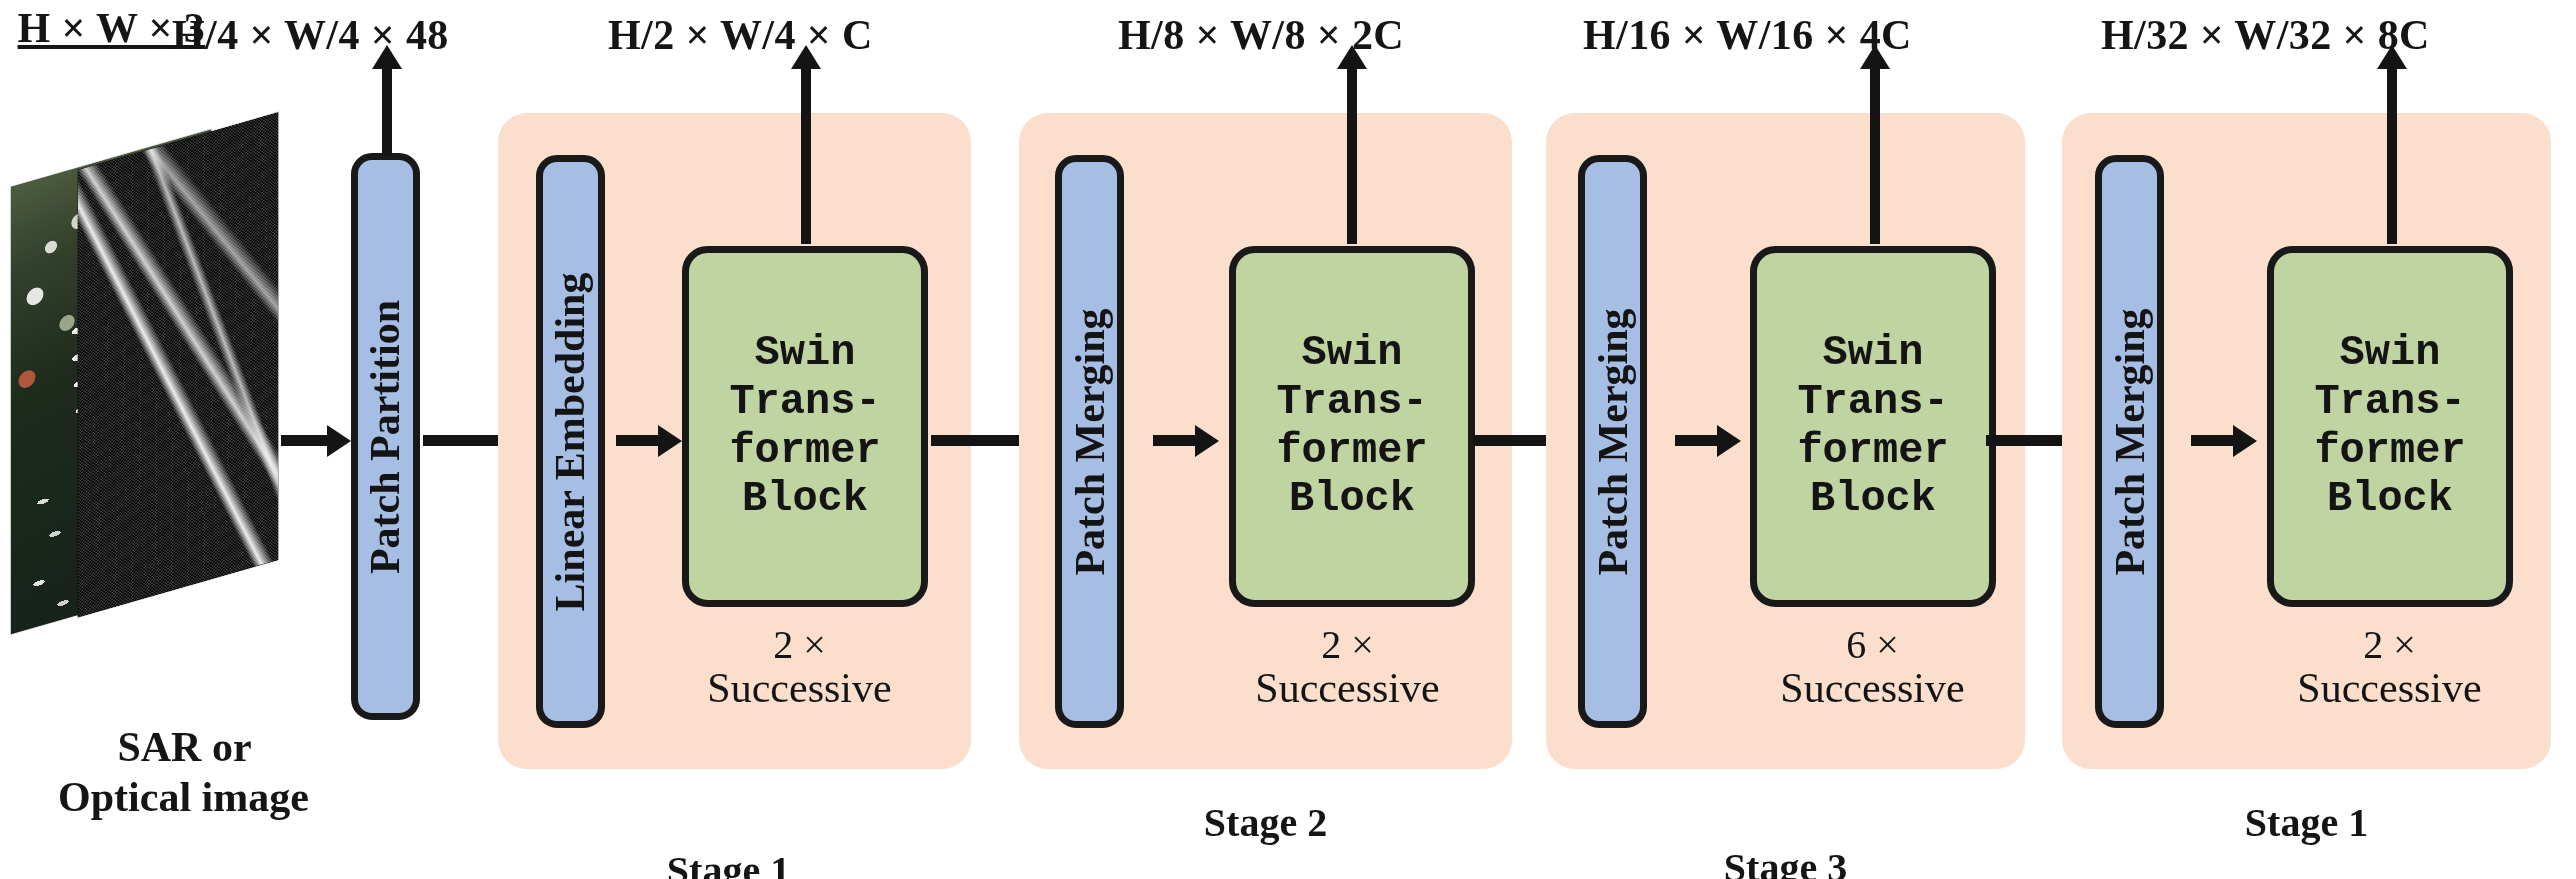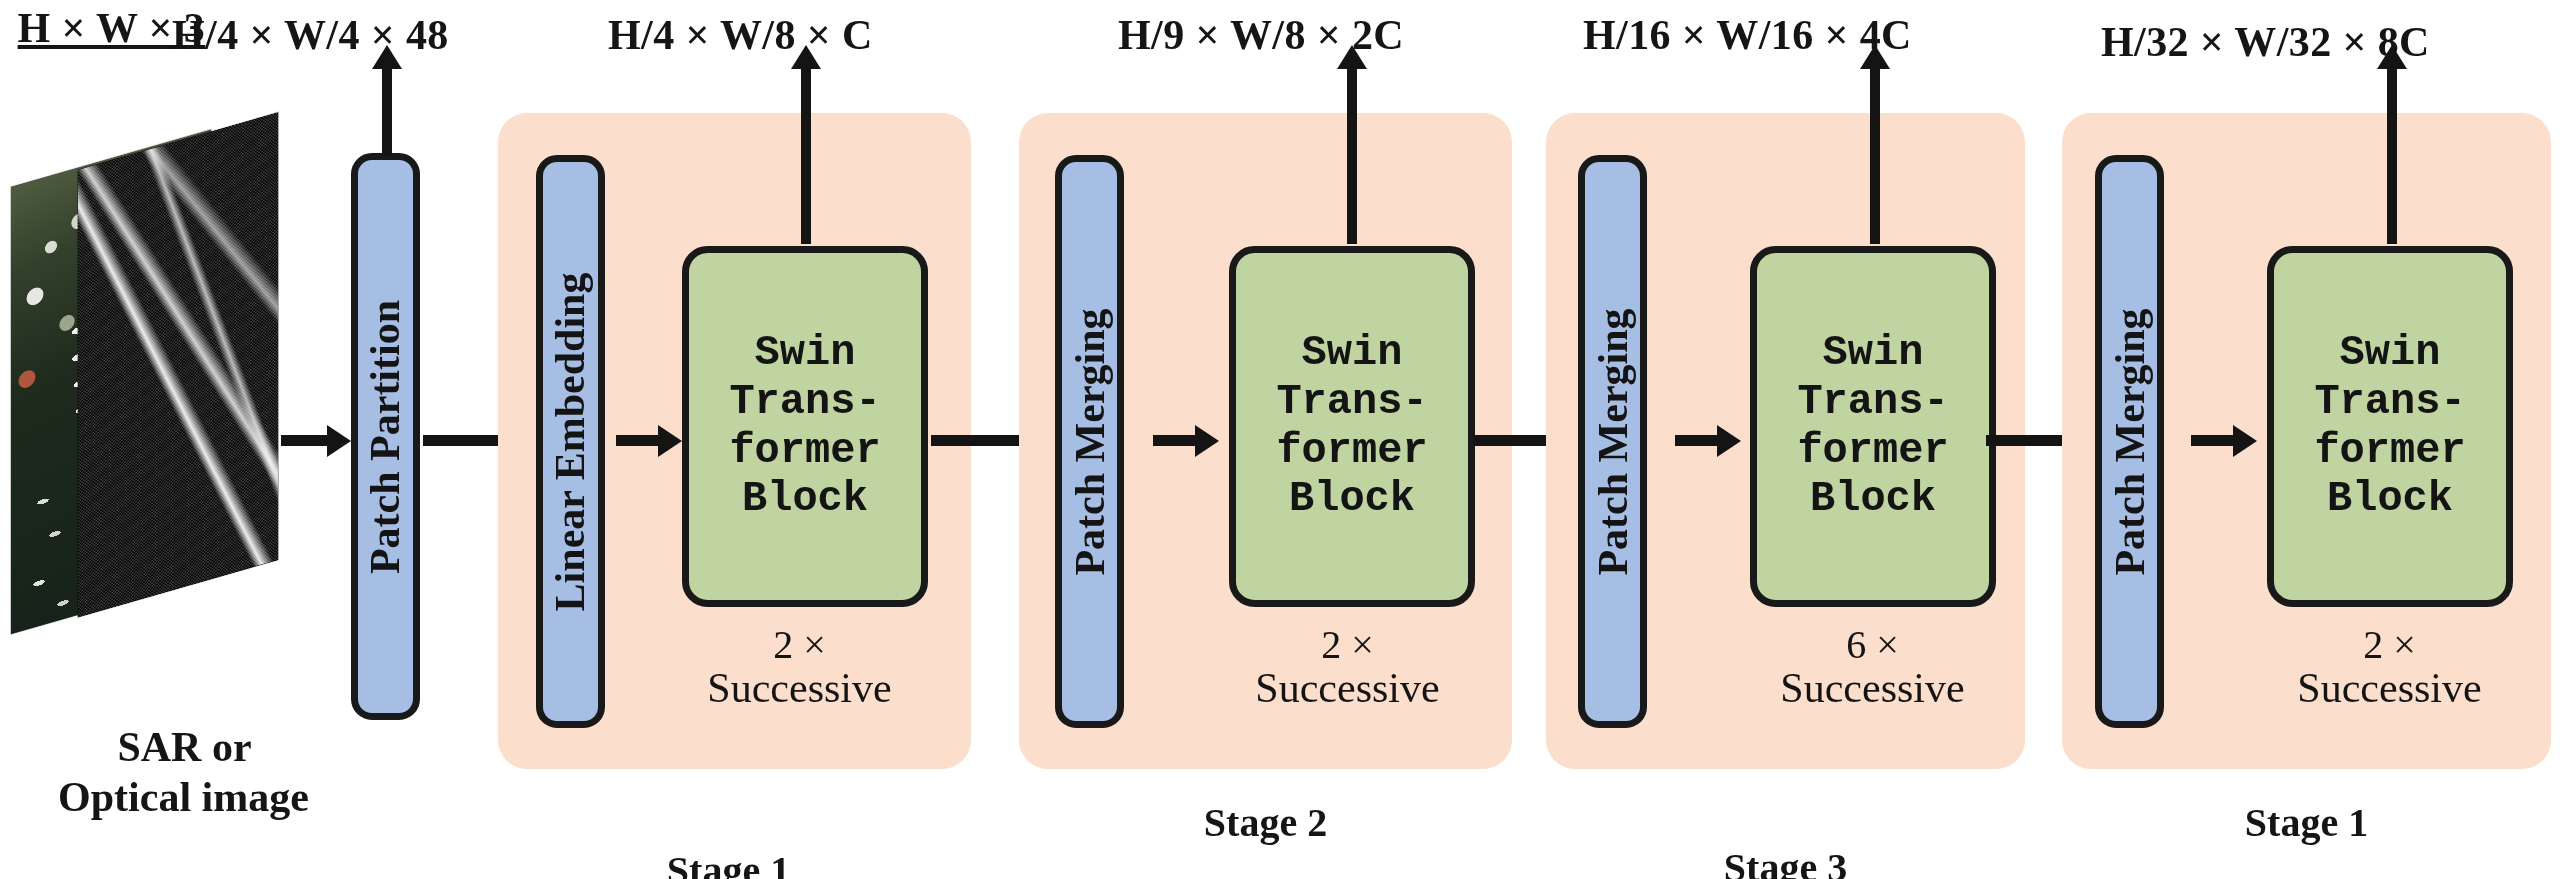--- a/index.html
+++ b/index.html
@@ -212,21 +212,21 @@
 <div class="succ" style="left:632px;top:624px;width:335px;">
   <span class="times">2 ×</span>
   <span class="word">Successive</span>
 </div>
 
 <div class="varrow" style="left:801px;top:67px;height:177px;">
   <div class="shaft" style="height:177px;"></div>
   <div class="head" style="top:-22.4px;"></div>
 </div>
 
-<div class="dimlabel" style="left:608px;top:14.4px;">H/4 × W/8 × C</div>
+<div class="dimlabel" style="left:608px;top:14.4px;">H/2 × W/4 × C</div>
 
 <div class="stagelabel" style="left:492px;top:803px;width:473px;margin-top:48px;">Stage 1</div>
 
 <div class="harrow" style="left:931px;top:435px;">
   <div class="shaft" style="width:97px;"></div>
   <div class="head" style="left:94px;"></div>
 </div>
 
 <div class="panel" style="left:1019px;top:113px;width:493px;height:656px;"></div>
 
@@ -249,21 +249,21 @@
 <div class="succ" style="left:1180px;top:624px;width:335px;">
   <span class="times">2 ×</span>
   <span class="word">Successive</span>
 </div>
 
 <div class="varrow" style="left:1347px;top:67px;height:177px;">
   <div class="shaft" style="height:177px;"></div>
   <div class="head" style="top:-22.4px;"></div>
 </div>
 
-<div class="dimlabel" style="left:1118px;top:14.4px;">H/9 × W/8 × 2C</div>
+<div class="dimlabel" style="left:1118px;top:14.4px;">H/8 × W/8 × 2C</div>
 
 <div class="stagelabel" style="left:1019px;top:803px;width:493px;">Stage 2</div>
 
 <div class="harrow" style="left:1473px;top:435px;">
   <div class="shaft" style="width:97px;"></div>
   <div class="head" style="left:94px;"></div>
 </div>
 
 <div class="panel" style="left:1546px;top:113px;width:479px;height:656px;"></div>
 
@@ -323,16 +323,16 @@
 <div class="succ" style="left:2222px;top:624px;width:335px;">
   <span class="times">2 ×</span>
   <span class="word">Successive</span>
 </div>
 
 <div class="varrow" style="left:2387px;top:67px;height:177px;">
   <div class="shaft" style="height:177px;"></div>
   <div class="head" style="top:-22.4px;"></div>
 </div>
 
-<div class="dimlabel" style="left:2101px;top:21px;">H/32 × W/32 × 8C</div>
+<div class="dimlabel" style="left:2101px;top:14px;">H/32 × W/32 × 8C</div>
 
 <div class="stagelabel" style="left:2062px;top:803px;width:489px;">Stage 1</div>
 
 
 </body></html>

